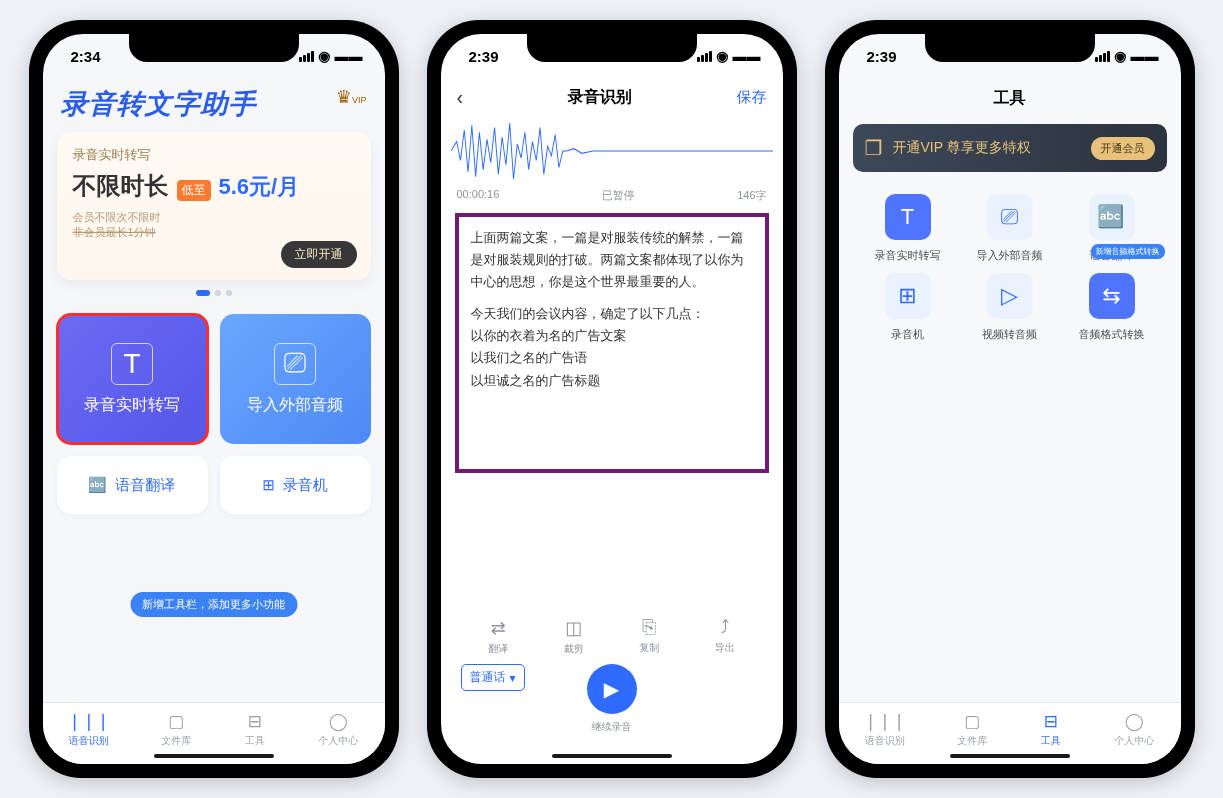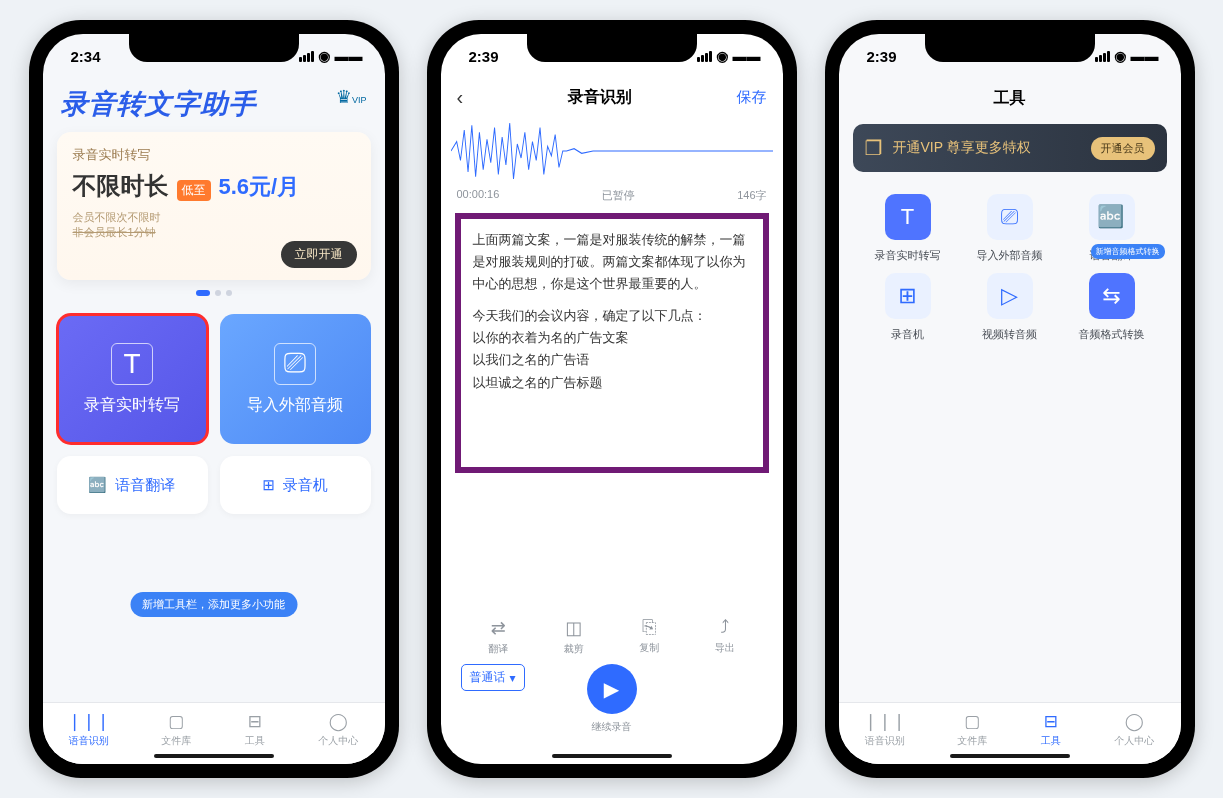--- a/index.html
+++ b/index.html
@@ -67,21 +67,21 @@
     padding-bottom:8px;
   }
   .tab-item { display:flex; flex-direction:column; align-items:center; gap:3px; font-size:10px; color:#9aa0a6; }
   .tab-item.active { color:#2f6bff; }
   .tab-icon { width:22px; height:20px; display:flex; align-items:center; justify-content:center; font-size:17px; }
   .home-indicator { position:absolute; bottom:6px; left:50%; transform:translateX(-50%); width:120px; height:4px; background:#000; border-radius:3px; opacity:.9; }
 
   
   .p1-hdr { padding: 8px 18px 0; display:flex; justify-content:space-between; align-items:flex-start; }
   .p1-title { font-size:27px; font-weight:800; color:#2a5de9; font-style:italic; letter-spacing:1px; }
-  .vip-crown { color:#0369a1; font-size:18px; }
+  .vip-crown { color:#a16207; font-size:18px; }
   .promo {
     margin:10px 14px 0;
     background: linear-gradient(180deg,#fffaf3,#fff7ee);
     border-radius:14px;
     padding:14px 16px 40px;
     position:relative;
     box-shadow:0 4px 14px rgba(0,0,0,0.06);
   }
   .promo-sub { font-size:13px; color:#9b7b4f; }
   .promo-main { display:flex; align-items:baseline; gap:8px; margin-top:6px; }
@@ -114,21 +114,21 @@
   
   .p2 .screen { background:#fff; }
   .nav2 { height:38px; display:flex; align-items:center; justify-content:space-between; padding:0 16px; font-size:16px; }
   .nav2 .back { color:#333; font-size:20px; }
   .nav2 .title { font-weight:600; }
   .nav2 .save { color:#2f6bff; font-size:15px; }
   .wave { height:70px; background:#fff; position:relative; overflow:hidden; padding:0 10px; }
   .wave svg { width:100%; height:100%; }
   .timebar { display:flex; justify-content:space-between; padding:0 16px; font-size:11px; color:#8e949c; margin-top:2px; }
   .transcript {
-    margin:10px 14px 0; border:6px solid #701a75; padding:10px 12px;
+    margin:10px 14px 0; border:4px solid #701a75; padding:10px 12px;
     font-size:13px; line-height:1.7; color:#333; min-height:260px;
   }
   .transcript p { margin-bottom:10px; }
   .toolbar2 { display:flex; justify-content:space-around; padding:8px 20px 0; margin-top:auto; }
   .tool2 { display:flex; flex-direction:column; align-items:center; gap:3px; font-size:10px; color:#8e949c; }
   .tool2-icon { font-size:18px; }
   .play-row { display:flex; align-items:center; justify-content:center; gap:18px; padding:8px 14px 50px; position:relative; }
   .lang-sel { position:absolute; left:20px; top:8px; border:1px solid #2f6bff; color:#2f6bff; font-size:12px; padding:4px 8px; border-radius:5px; display:flex; align-items:center; gap:4px; }
   .play-btn { width:50px; height:50px; background:#2f6bff; border-radius:50%; display:flex; align-items:center; justify-content:center; color:#fff; font-size:20px; }
   .play-label { position:absolute; bottom:30px; left:50%; transform:translateX(-50%); font-size:10px; color:#8e949c; }

